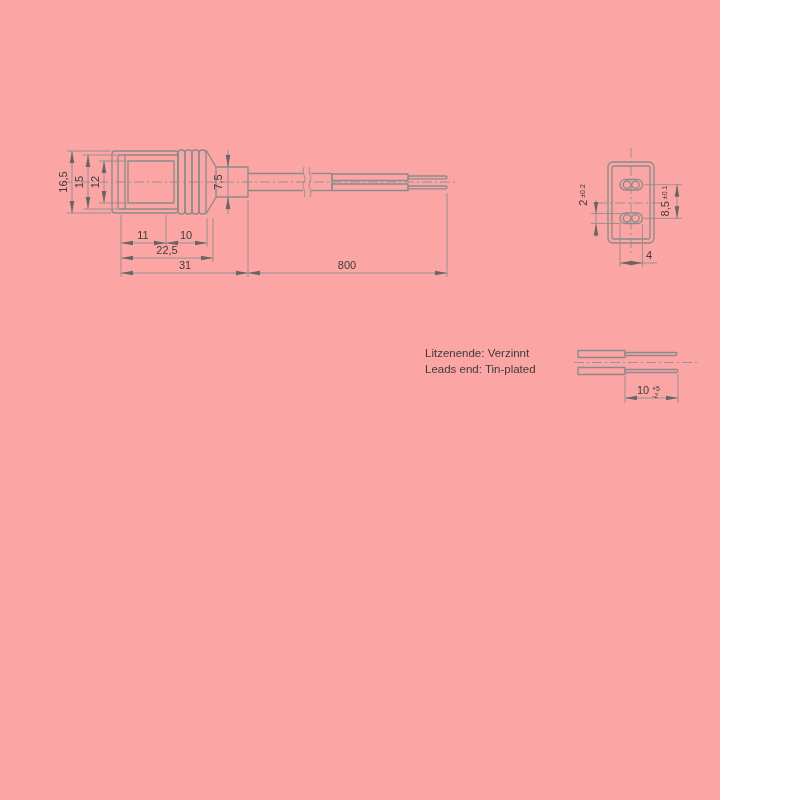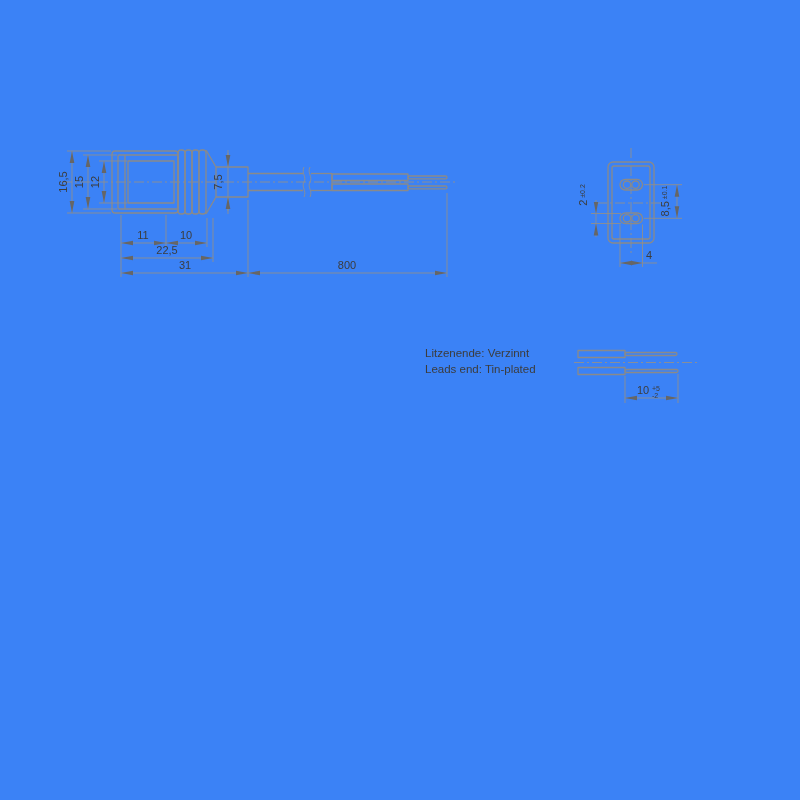--- a/index.html
+++ b/index.html
@@ -1,16 +1,16 @@
 <!DOCTYPE html>
 <html><head>
 <meta charset="utf-8">
 <style>
   html,body{margin:0;padding:0;background:#ffffff;}
-  .stage{position:relative;width:800px;height:800px;background:#3b82f6;overflow:hidden;}
+  .stage{position:relative;width:720px;height:800px;background:#fca5a5;overflow:hidden;}
   svg{display:block;}
   .obj{stroke:#8a8a8a;stroke-width:1.3;fill:none;stroke-linejoin:round;}
   .thin{stroke:#8f8f8f;stroke-width:0.9;fill:none;}
   .cl{stroke:#909090;stroke-width:0.9;fill:none;stroke-dasharray:10 3 2 3;}
   text{fill:#3c3c3c;font-family:"Liberation Sans",sans-serif;font-size:11px;}
   .tol{font-size:7px;}
   .note{font-size:11.5px;}
   .arrfill{fill:#666666;stroke:none;}
 </style>
 </head>

